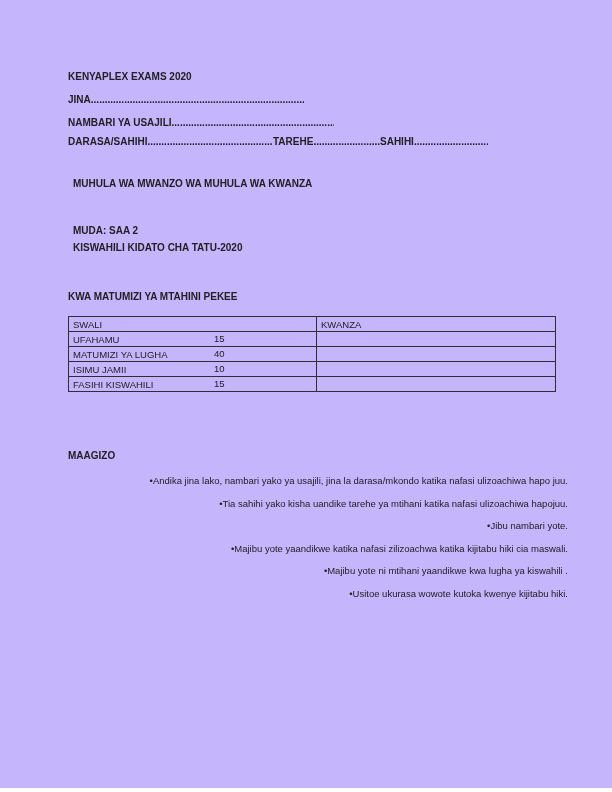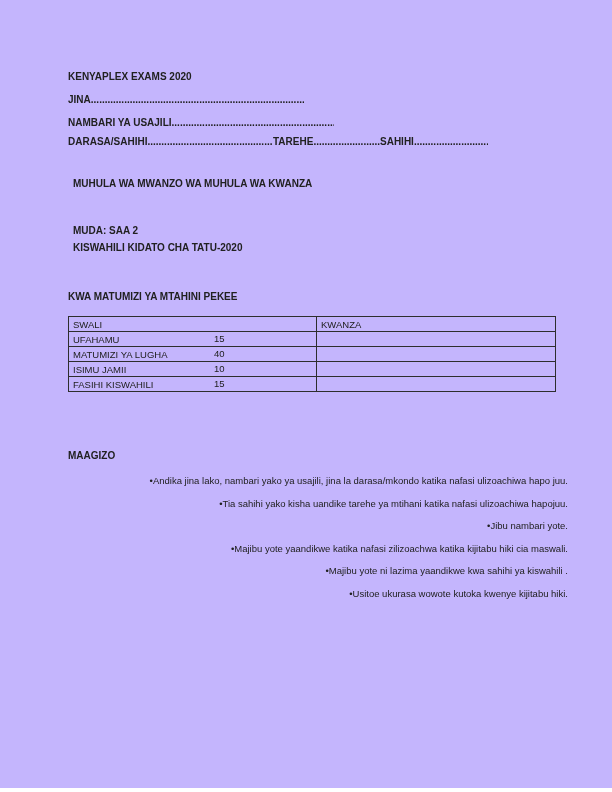--- a/index.html
+++ b/index.html
@@ -132,17 +132,17 @@
     </tbody>
   </table>
 
   <div class="abs hdr" style="left:68px; top:450px;">MAAGIZO</div>
 
   <ul class="instructions abs" style="left:68px; top:475px; width:500px;">
     <li><span class="bullet">•</span><span>Andika jina lako, nambari yako ya usajili, jina la darasa/mkondo katika nafasi ulizoachiwa hapo juu.</span></li>
     <li><span class="bullet">•</span><span>Tia sahihi yako kisha uandike tarehe ya mtihani katika nafasi ulizoachiwa hapojuu.</span></li>
     <li><span class="bullet">•</span><span>Jibu nambari yote.</span></li>
     <li><span class="bullet">•</span><span>Majibu yote yaandikwe katika nafasi zilizoachwa katika kijitabu hiki cia maswali.</span></li>
-    <li><span class="bullet">•</span><span>Majibu yote ni lazima yaandikwe kwa sahihi ya kiswahili .</span></li>
+    <li><span class="bullet">•</span><span>Majibu yote ni mtihani yaandikwe kwa lugha ya kiswahili .</span></li>
     <li><span class="bullet">•</span><span>Usitoe ukurasa wowote kutoka kwenye kijitabu hiki.</span></li>
   </ul>
 
 </div>
 
 </body></html>

